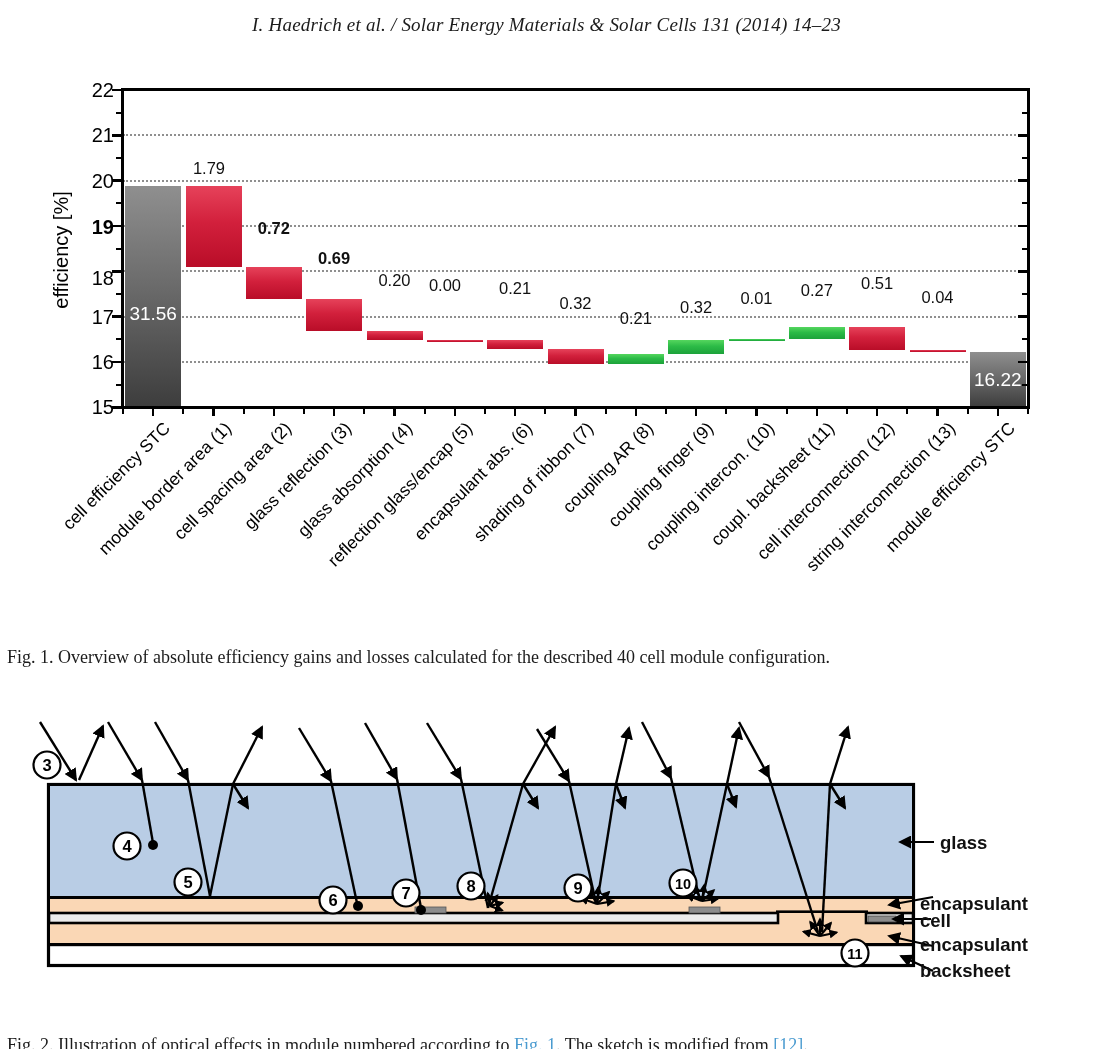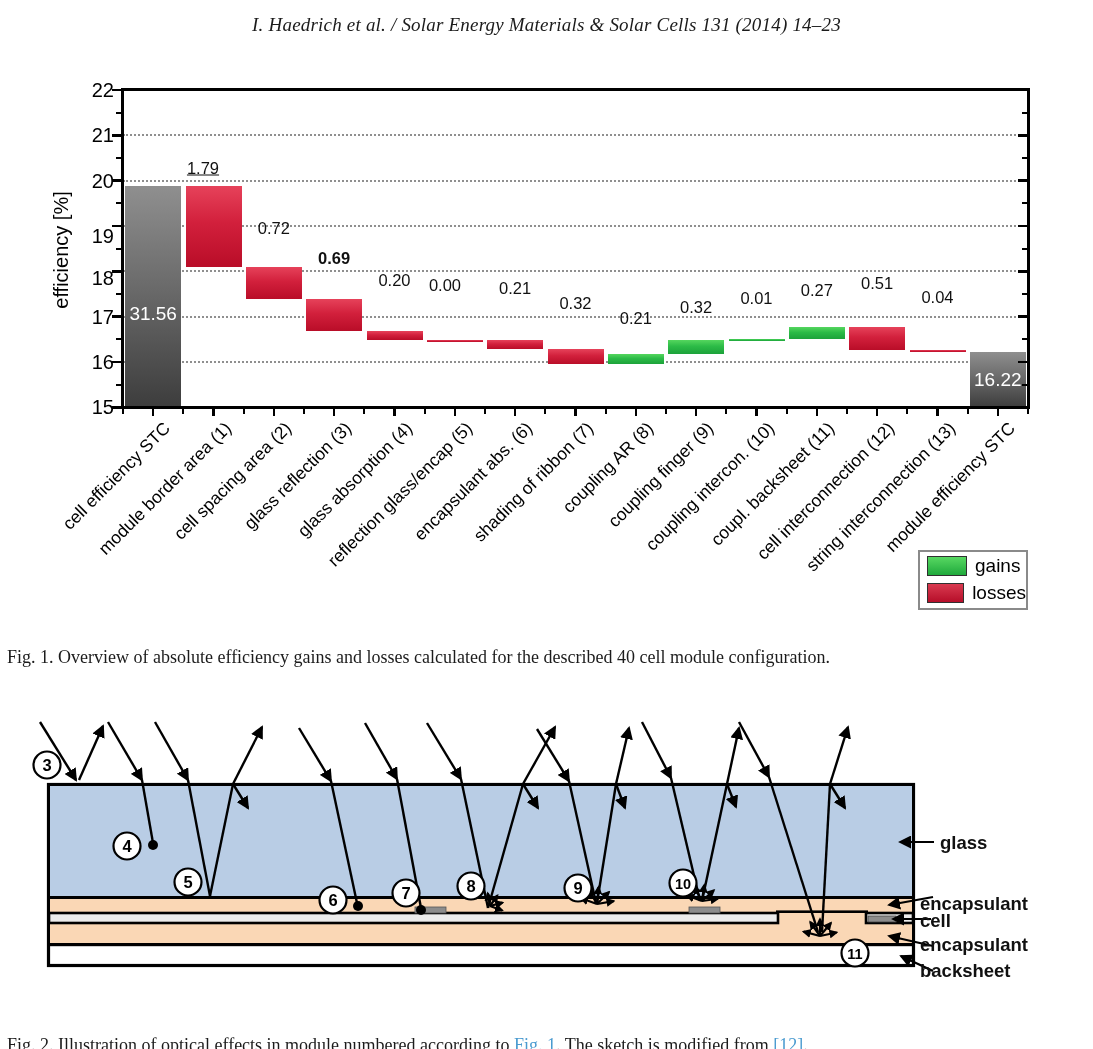--- a/index.html
+++ b/index.html
@@ -45,23 +45,23 @@
 <div id="chart">
     <div class="grid" style="left: 123px; width: 905px; top: 300.971px;"></div>
     <div class="grid" style="left: 123px; width: 905px; top: 255.643px;"></div>
     <div class="grid" style="left: 123px; width: 905px; top: 210.314px;"></div>
     <div class="grid" style="left: 123px; width: 905px; top: 164.986px;"></div>
     <div class="grid" style="left: 123px; width: 905px; top: 119.657px;"></div>
     <div class="grid" style="left: 123px; width: 905px; top: 74.3286px;"></div>
     <div class="bar total" style="left: 125.167px; top: 125.643px; width: 56px; height: 221.657px;"></div>
     <div class="tlab" style="left: 153.167px; top: 254.204px;">31.56</div>
     <div class="bar loss" style="left: 185.5px; top: 125.643px; width: 56px; height: 81.1381px;"></div>
-    <div class="vlab" style="left: 203px; top: 107.965px; text-decoration: underline;">1.79</div>
+    <div class="vlab" style="left: 209px; top: 107.965px;">1.79</div>
     <div class="bar loss" style="left: 245.833px; top: 206.781px; width: 56px; height: 32.6366px;"></div>
-    <div class="vlab" style="left: 273.833px; top: 168.252px;">0.72</div>
+    <div class="vlab" style="left: 273.833px; top: 168.252px; font-weight: bold;">0.72</div>
     <div class="bar loss" style="left: 306.167px; top: 239.418px; width: 56px; height: 31.2767px;"></div>
     <div class="vlab" style="left: 334.167px; top: 198.169px; font-weight: bold;">0.69</div>
     <div class="bar loss" style="left: 366.5px; top: 270.695px; width: 56px; height: 9.06571px;"></div>
     <div class="vlab" style="left: 394.5px; top: 219.927px;">0.20</div>
     <div class="bar loss" style="left: 426.833px; top: 279.76px; width: 56px; height: 2.2px;"></div>
     <div class="vlab" style="left: 445px; top: 224.913px;">0.00</div>
     <div class="bar loss" style="left: 487.167px; top: 279.76px; width: 56px; height: 9.519px;"></div>
     <div class="vlab" style="left: 515.167px; top: 228.086px;">0.21</div>
     <div class="bar loss" style="left: 547.5px; top: 289.279px; width: 56px; height: 14.5051px;"></div>
     <div class="vlab" style="left: 575.5px; top: 243.044px;">0.32</div>
@@ -94,21 +94,21 @@
     <div class="ylab" style="left: 74px; top: 256.643px;">17</div>
     <div class="ytick" style="left: 115.5px; top: 232.979px; width: 5.5px; height: 2px;"></div>
     <div class="ytick" style="left: 1021.5px; top: 232.979px; width: 5.5px; height: 2px;"></div>
     <div class="ytick" style="left: 112px; top: 210.014px; width: 9px; height: 2.6px;"></div>
     <div class="ytick" style="left: 1018px; top: 210.014px; width: 9px; height: 2.6px;"></div>
     <div class="ylab" style="left: 74px; top: 218px;">18</div>
     <div class="ytick" style="left: 115.5px; top: 187.65px; width: 5.5px; height: 2px;"></div>
     <div class="ytick" style="left: 1021.5px; top: 187.65px; width: 5.5px; height: 2px;"></div>
     <div class="ytick" style="left: 112px; top: 164.686px; width: 9px; height: 2.6px;"></div>
     <div class="ytick" style="left: 1018px; top: 164.686px; width: 9px; height: 2.6px;"></div>
-    <div class="ylab" style="left: 74px; top: 176px;">19</div>
+    <div class="ylab" style="left: 74px; top: 167px; font-weight: bold;">19</div>
     <div class="ytick" style="left: 115.5px; top: 142.321px; width: 5.5px; height: 2px;"></div>
     <div class="ytick" style="left: 1021.5px; top: 142.321px; width: 5.5px; height: 2px;"></div>
     <div class="ytick" style="left: 112px; top: 119.357px; width: 9px; height: 2.6px;"></div>
     <div class="ytick" style="left: 1018px; top: 119.357px; width: 9px; height: 2.6px;"></div>
     <div class="ylab" style="left: 74px; top: 120.657px;">20</div>
     <div class="ytick" style="left: 115.5px; top: 96.9929px; width: 5.5px; height: 2px;"></div>
     <div class="ytick" style="left: 1021.5px; top: 96.9929px; width: 5.5px; height: 2px;"></div>
     <div class="ytick" style="left: 112px; top: 74.0286px; width: 9px; height: 2.6px;"></div>
     <div class="ytick" style="left: 1018px; top: 74.0286px; width: 9px; height: 2.6px;"></div>
     <div class="ylab" style="left: 74px; top: 75.3286px;">21</div>
@@ -158,30 +158,20 @@
     <div class="catlab" style="left: 584.167px; top: 358px;">cell interconnection (12)</div>
     <div class="xtick" style="left: 906.433px; top: 349px; width: 1.8px; height: 4.5px;"></div>
     <div class="xtick" style="left: 936.3px; top: 349px; width: 2.4px; height: 7px;"></div>
     <div class="catlab" style="left: 644.5px; top: 358px;">string interconnection (13)</div>
     <div class="xtick" style="left: 966.767px; top: 349px; width: 1.8px; height: 4.5px;"></div>
     <div class="xtick" style="left: 996.633px; top: 349px; width: 2.4px; height: 7px;"></div>
     <div class="catlab" style="left: 704.833px; top: 358px;">module efficiency STC</div>
     <div class="xtick" style="left: 1027.1px; top: 349px; width: 1.8px; height: 4.5px;"></div>
     <div class="frame"></div>
     <div class="axlab" style="left: 61px; top: 190px;">efficiency [%]</div>
-    <div class="legend">
-      <div class="lrow">
-        <div class="sw gain"></div>
-        <span>gains</span>
-      </div>
-      <div class="lrow">
-        <div class="sw loss"></div>
-        <span>losses</span>
-      </div>
-    </div>
   </div>
 
 <p class="cap" id="fig1cap"><b>Fig. 1.</b> <span>Overview of absolute efficiency gains and losses calculated for the described 40 cell module configuration.</span></p>
 
 <svg id="fig2" width="1093" height="300" viewBox="0 700 1093 300">
   <defs>
     <marker id="arr" markerUnits="userSpaceOnUse" markerWidth="13" markerHeight="13" refX="8.5" refY="5" viewBox="0 0 10 10" orient="auto">
       <path d="M0,0 L10,5 L0,10 z" fill="#000"></path>
     </marker>
     <marker id="arrs" markerUnits="userSpaceOnUse" markerWidth="9" markerHeight="9" refX="8" refY="5" viewBox="0 0 10 10" orient="auto">

